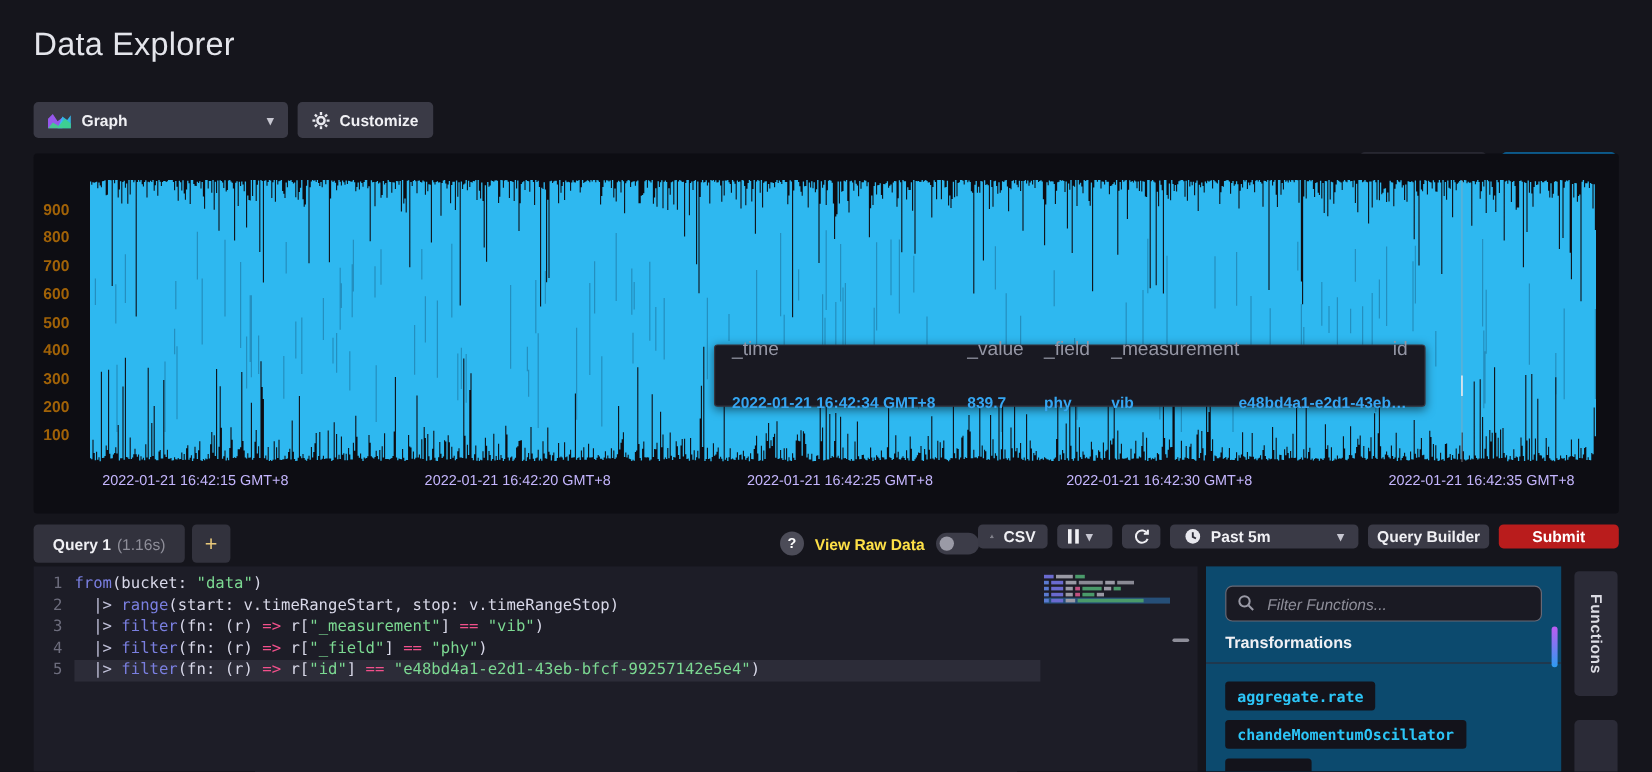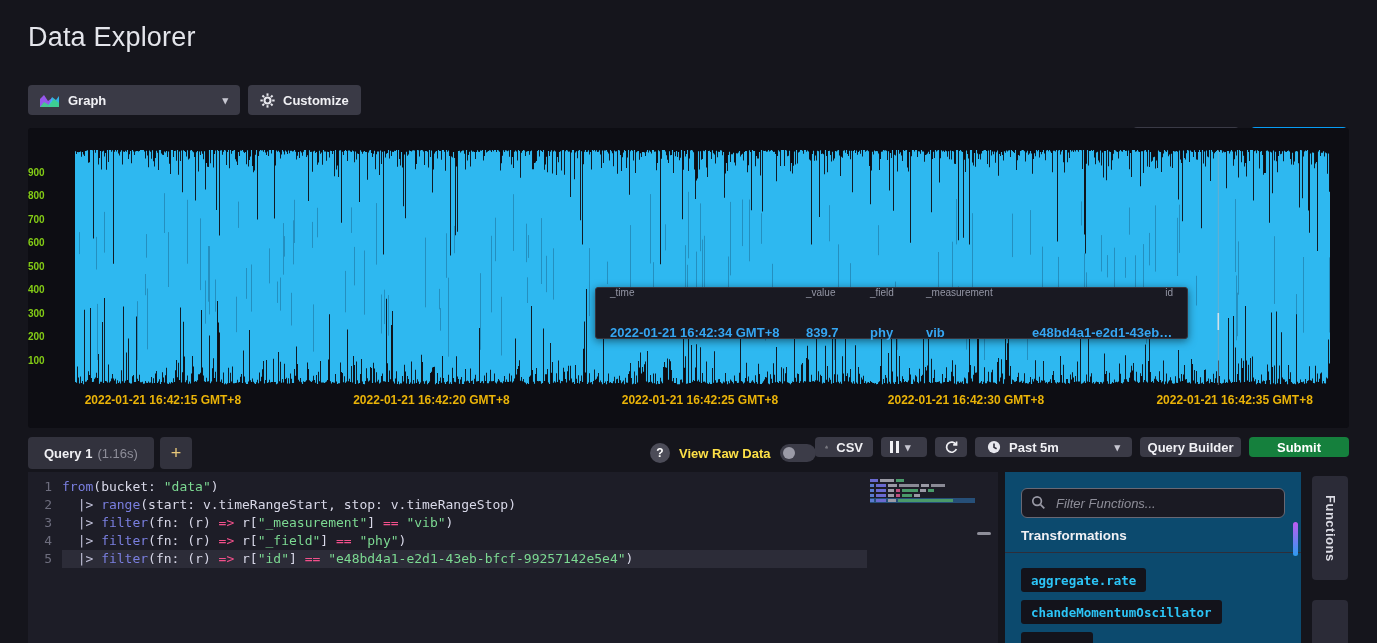--- a/index.html
+++ b/index.html
@@ -25,32 +25,32 @@
   #toolbar-right { right:30px; top:85px; display:flex; gap:12px;margin-top:42px; }
   #graph-select { width:212px; }
   #graph-select .caret { margin-left:auto; }
   #local-select { width:106px; }
   #local-select .caret { margin-left:auto; }
 
   
   #chart-panel { left:28px; top:128px; width:1321px; height:300px; background:#0d0d13; border-radius:3px; }
   #plot { position:absolute; left:47px; top:22px; width:1255px; height:235px; }
   #plot svg { display:block; width:100%; height:100%; }
-  .ytick { position:absolute; width:38px; text-align:left; font-size:10px; font-weight:700; color:#84cc16; }
-  .xtick { position:absolute; top:265px; transform:translateX(-50%); font-size:12px; font-weight:700; color:#eab308; white-space:nowrap; }
+  .ytick { position:absolute; width:38px; text-align:center; font-size:13px; font-weight:700; color:#a16207; }
+  .xtick { position:absolute; top:265px; transform:translateX(-50%); font-size:12px; font-weight:400; color:#c4b5fd; white-space:nowrap; }
 
   
   #chart-tooltip {
     position:absolute; left:567px; top:159px; width:593px; height:52px;
     background:#191922; border:1px solid #35353f; border-radius:3px;
     display:flex; align-items:center; padding:0 14px; gap:14px;
     box-shadow:0 2px 8px rgba(0,0,0,.5); z-index:3;
   }
   .tt-col { display:flex; flex-direction:column; gap:3px; min-width:0; }
-  .tt-head { font-size:10px; color:#9496a5; }
+  .tt-head { font-size:16px; color:#9496a5; }
   .tt-val { font-size:13px; font-weight:700; color:#35a6f2; white-space:nowrap; overflow:hidden; text-overflow:ellipsis;margin-top:24px; }
   .tt-col.c0 { width:182px; } .tt-col.c1 { width:50px; } .tt-col.c2 { width:42px; }
   .tt-col.c3 { width:92px; } .tt-col.c4 { flex:1;text-align:right; }
 
   
   #query-tab-group { left:28px; top:437px; display:flex; gap:6px; }
   #query-tab { height:32px; background:#32323d; border-radius:4px; display:flex; align-items:center; padding:0 16px; font-size:13px; cursor:pointer; }
   #query-tab .qname { font-weight:700; color:#f0f0f4; }
   #query-tab .qtime { color:#8e8e99; margin-left:5px; font-weight:400; }
   #add-query-button { width:32px; height:32px; background:#32323d; border-radius:4px; display:flex; align-items:center; justify-content:center; font-size:18px; color:#e8c87a; cursor:pointer; }
@@ -265,21 +265,21 @@
     <svg class="icon" width="14" height="14" viewBox="0 0 16 16">
       <circle cx="8" cy="8" r="7" fill="#e8e8ee"></circle>
       <path d="M8 4v4.4L11 10" fill="none" stroke="#2b2b36" stroke-width="1.8"></path>
     </svg>
     <span>Past 5m</span>
     <span class="caret">▾</span>
   </div>
   <div class="btn" id="query-builder-button">
     <span>Query Builder</span>
   </div>
-  <div class="btn primary" id="submit-button" style="background: #15803d;">
+  <div class="btn primary" id="submit-button" style="background: #b91c1c;">
     <span>Submit</span>
   </div>
 </div>
 
 <div class="abs" id="editor-panel">
   <div id="editor-lines">
       <div class="code-row">
         <span class="ln">1</span>
         <span class="src"><span class="tk-kw">from</span><span class="tk-pl">(bucket: </span><span class="tk-str">"data"</span><span class="tk-pl">)</span></span>
       </div>

